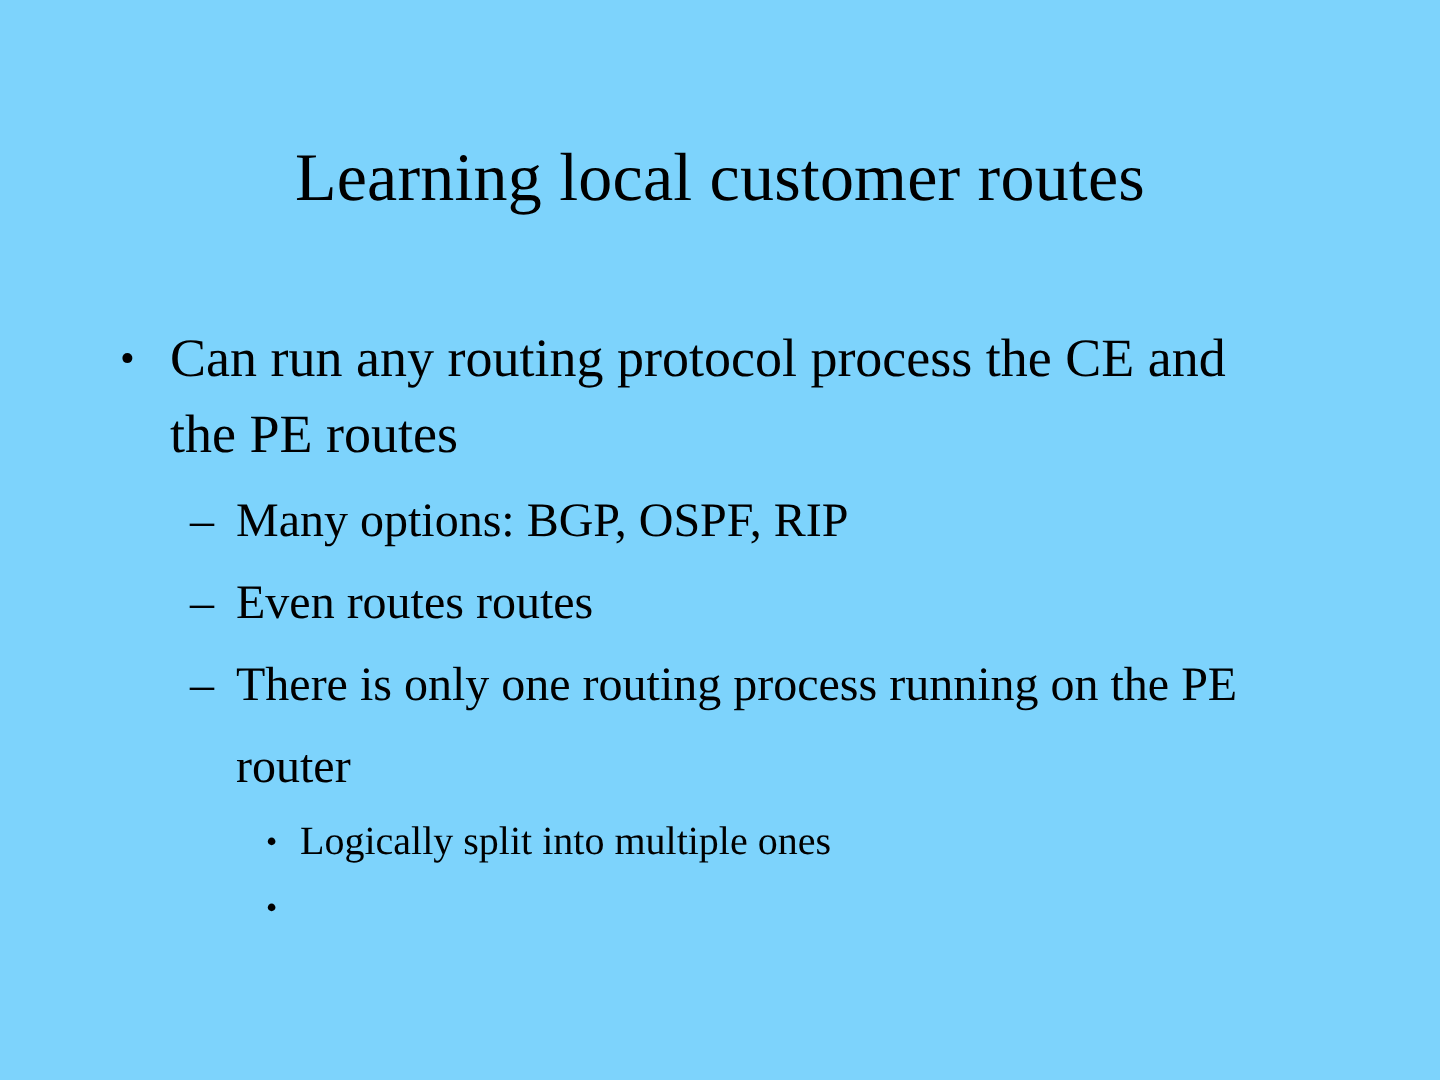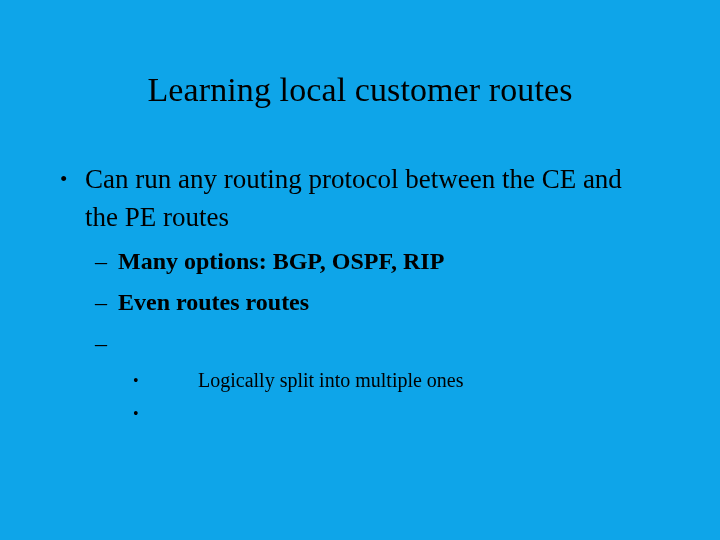--- a/index.html
+++ b/index.html
@@ -9,21 +9,21 @@
     background: #ffffff;
   }
   body {
     font-family: "Liberation Serif", "DejaVu Serif", serif;
     color: #000000;
   }
   #slide {
     position: relative;
     width: 720px;
     height: 540px;
-    background: #0ea5e9;
+    background: #7dd3fc;
     overflow: hidden;
   }
 
   
   .slide-title {
     position: absolute;
     left: 40px;
     top: 68px;
     width: 640px;
     text-align: center;
@@ -74,73 +74,72 @@
     padding-right: 75px;
   }
   .lvl2 .marker {
     width: 23px;
     flex: 0 0 23px;
     font-size: 24px;
     line-height: 41px;
   }
   .lvl2 .btext {
     flex: 1 1 auto;
-    font-weight: bold;
   }
 
   
   .lvl3 {
     font-size: 20px;
     line-height: 33px;
     padding-left: 133px;
     padding-right: 90px;
   }
   .lvl3 .marker {
     width: 17px;
     flex: 0 0 17px;
     font-size: 16px;
     line-height: 33px;
   }
   .lvl3 .btext {
     flex: 1 1 auto;
-    margin-left: 48px;
   }
 
   .marker {
     display: inline-block;
     text-align: left;
     user-select: none;
   }
 </style>
 </head>
 <body>
 
 <div id="slide">
 
   <div class="slide-title">Learning local customer routes</div>
 
   <div class="body-outline">
 
     <div class="bullet-row lvl1">
       <span class="marker">•</span>
-      <span class="btext">Can run any routing protocol between the CE and the PE routes</span>
+      <span class="btext">Can run any routing protocol process the CE and the PE routes</span>
     </div>
 
     <div class="bullet-row lvl2">
       <span class="marker">–</span>
       <span class="btext">Many options: BGP, OSPF, RIP</span>
     </div>
 
     <div class="bullet-row lvl2">
       <span class="marker">–</span>
       <span class="btext">Even routes routes</span>
     </div>
 
     <div class="bullet-row lvl2">
       <span class="marker">–</span>
+      <span class="btext">There is only one routing process running on the PE router</span>
     </div>
 
     <div class="bullet-row lvl3">
       <span class="marker">•</span>
       <span class="btext">Logically split into multiple ones</span>
     </div>
 
     <div class="bullet-row lvl3">
       <span class="marker">•</span>
     </div>

